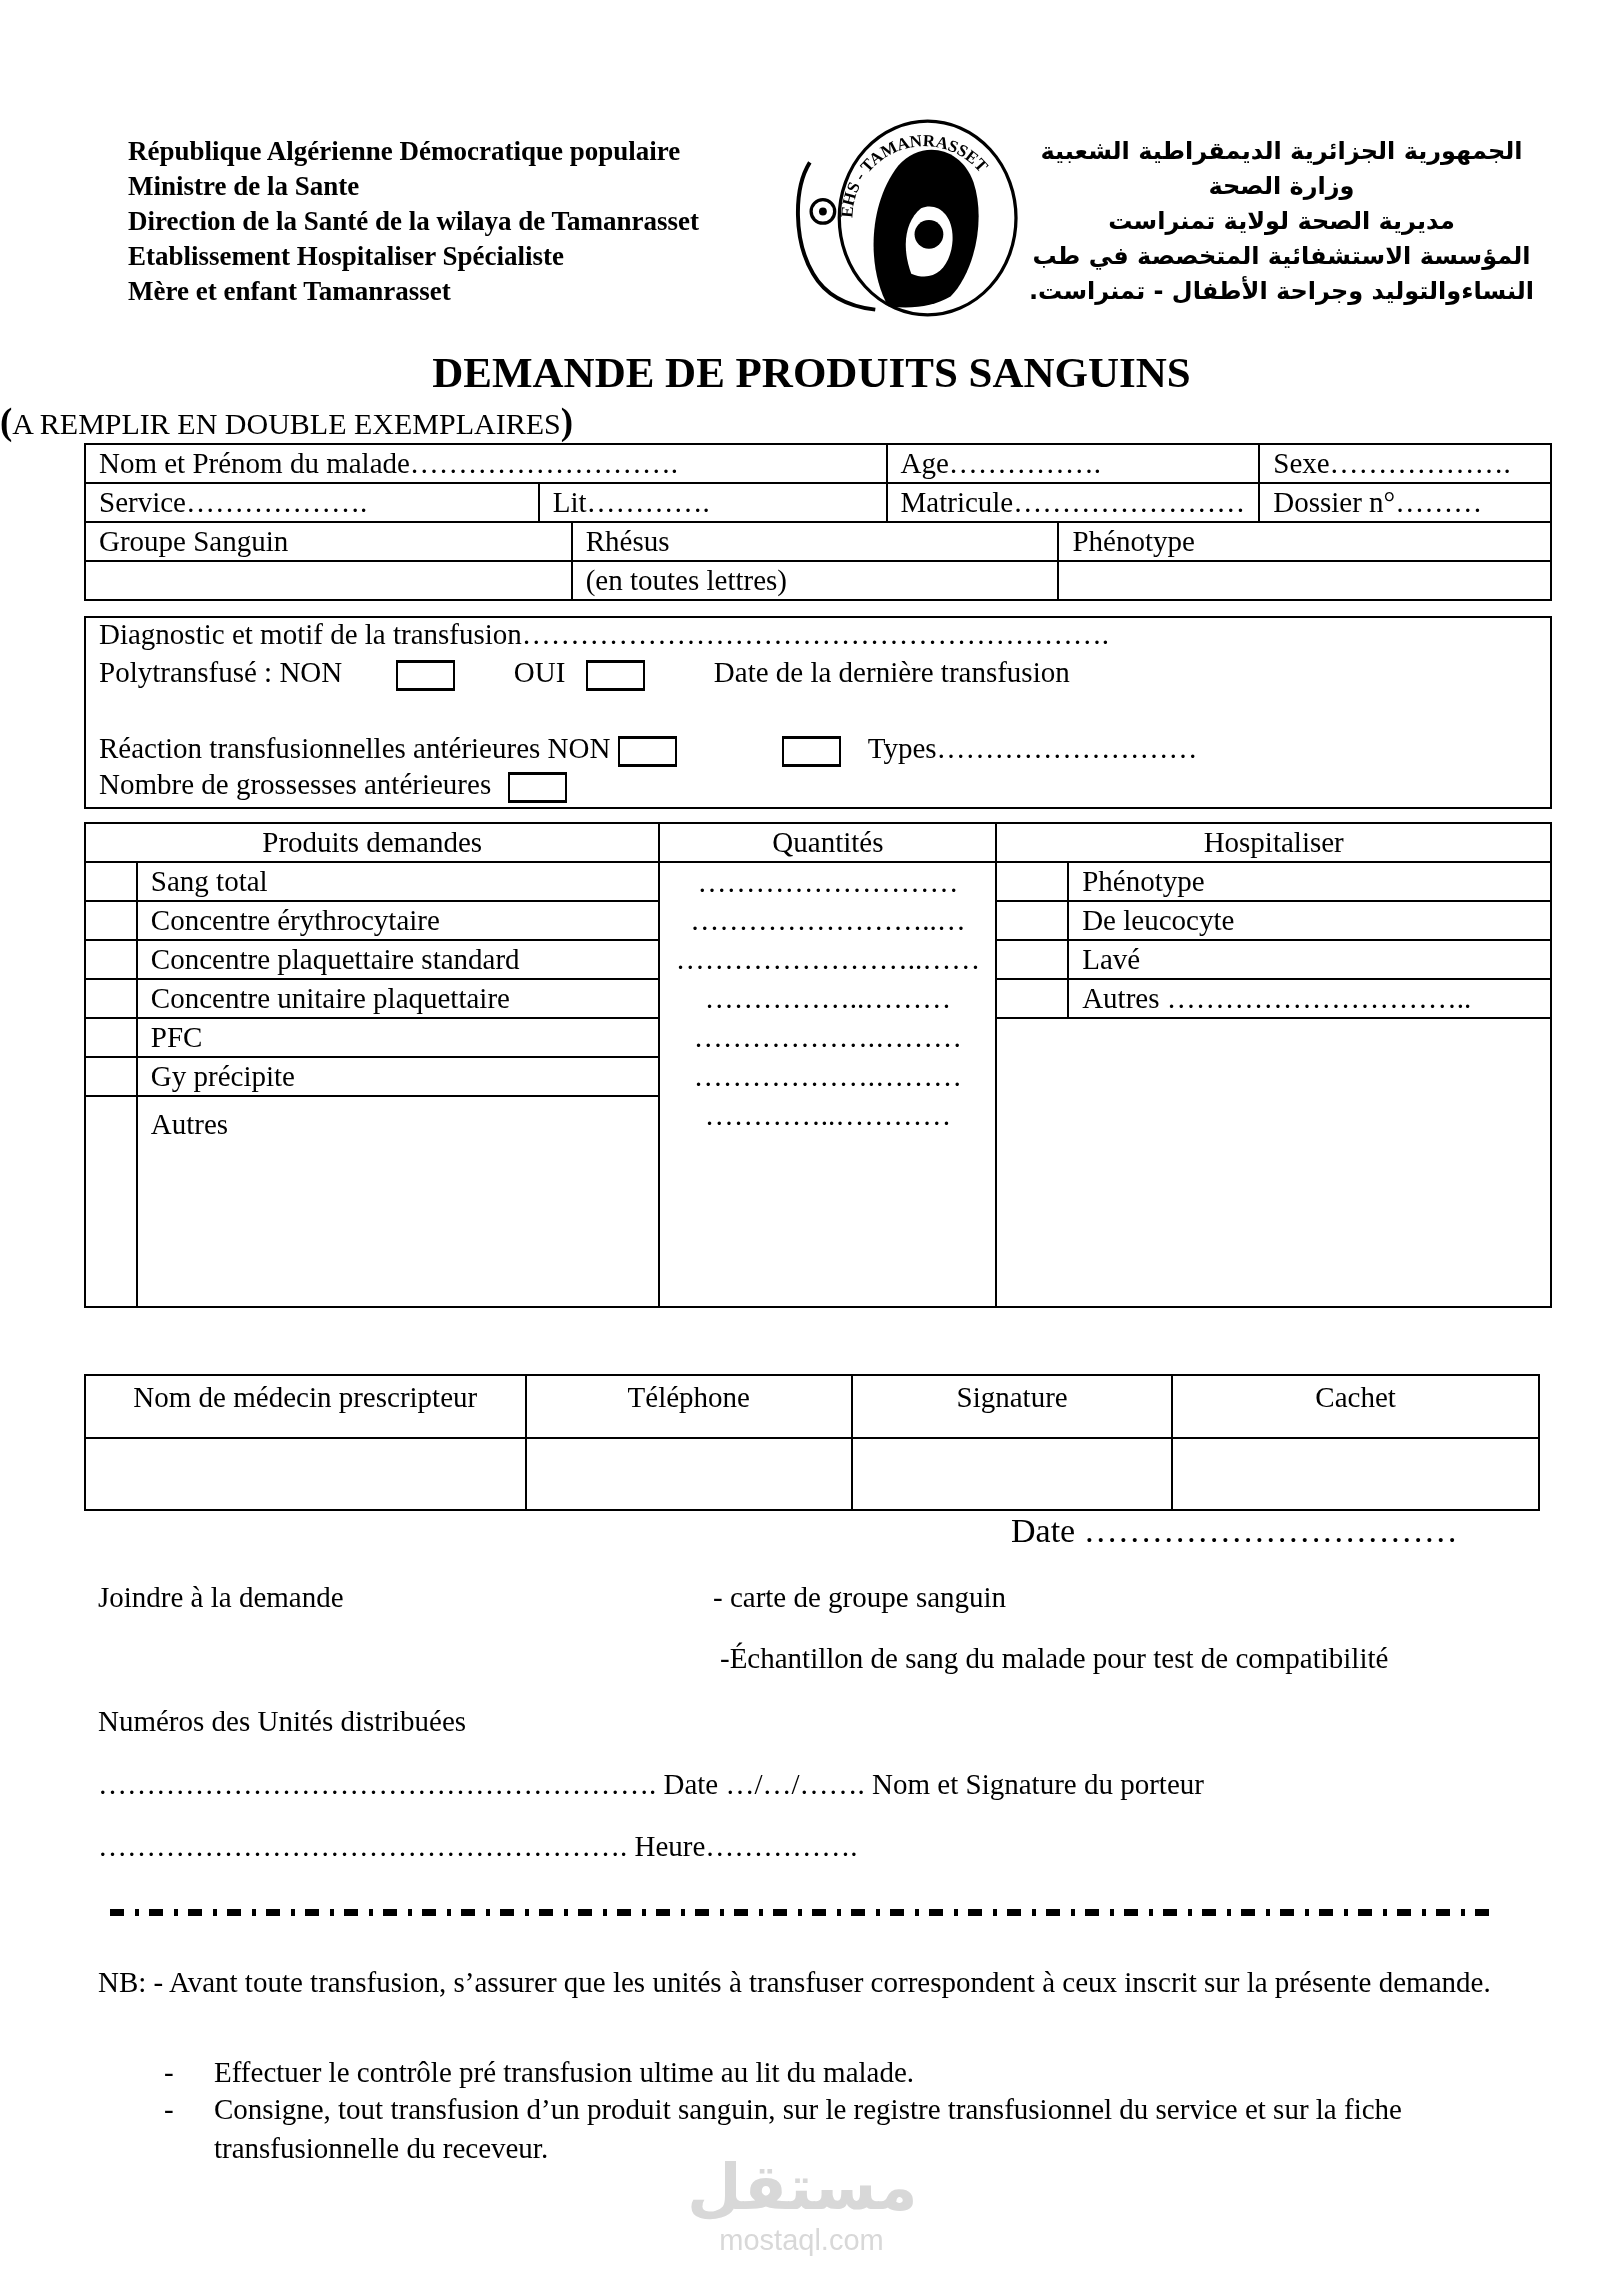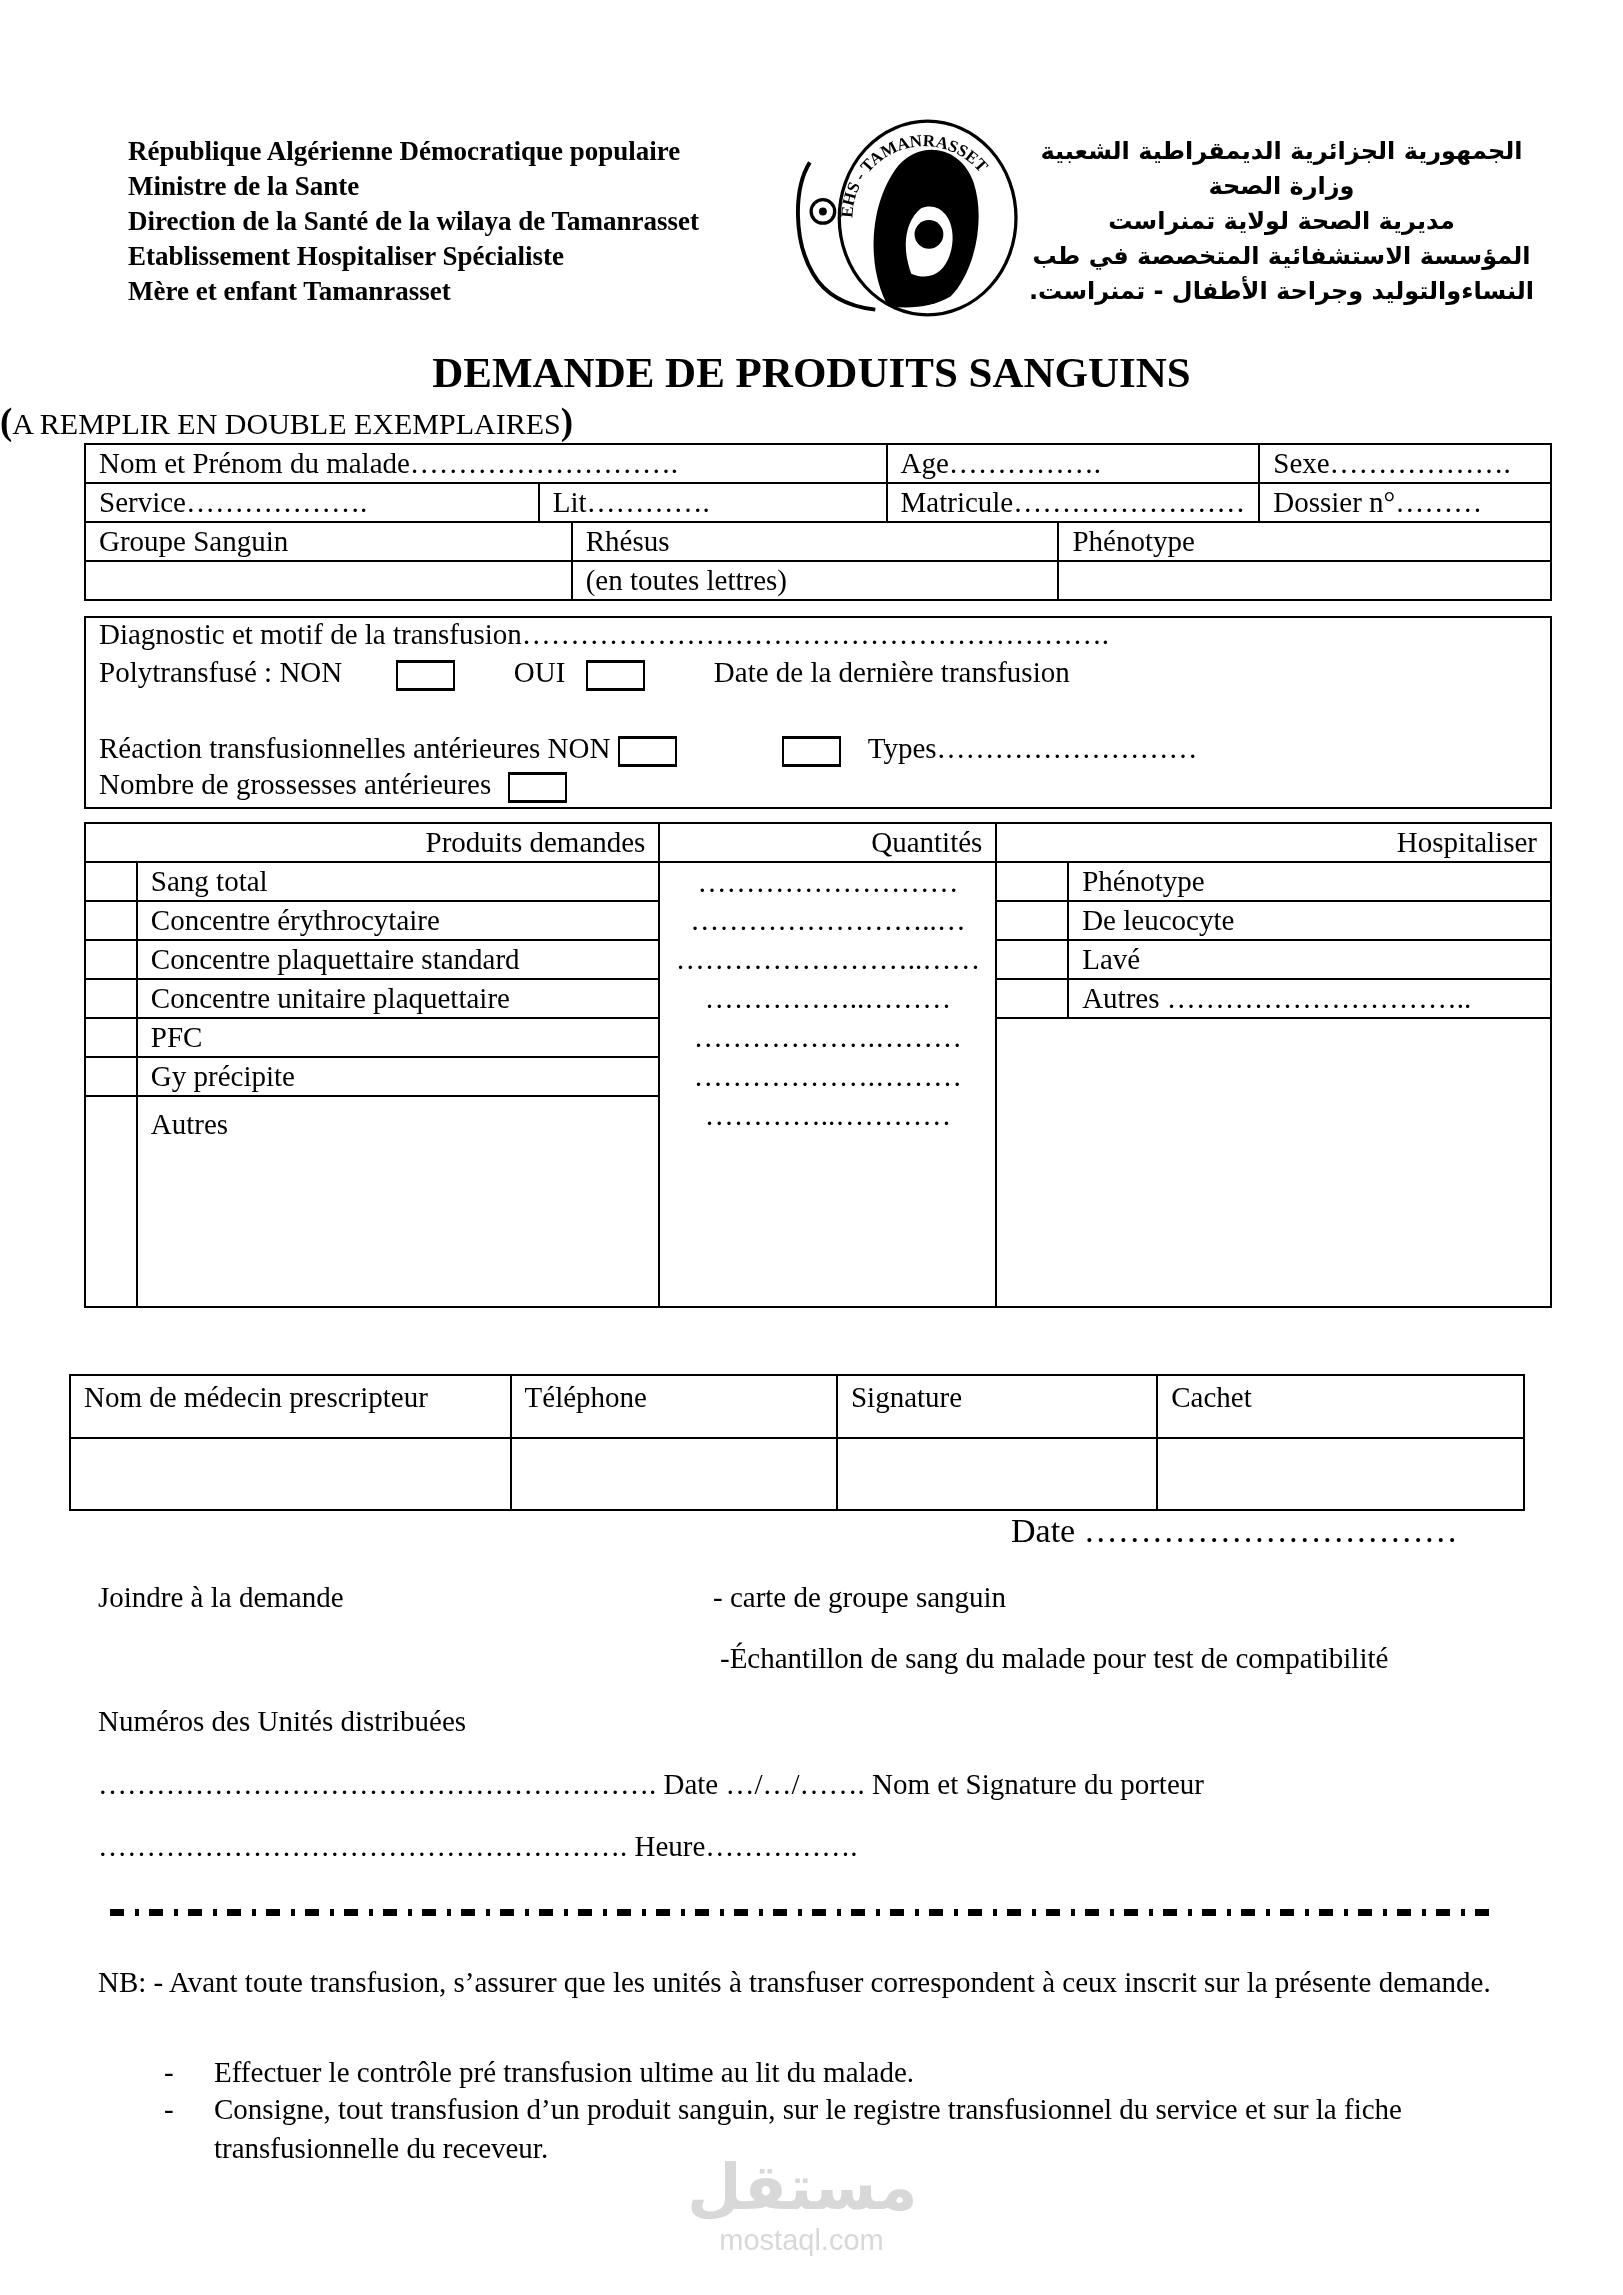--- a/index.html
+++ b/index.html
@@ -14,23 +14,23 @@
   table{border-collapse:collapse;position:absolute;font-size:29px;}
   td{border:2px solid #000;padding:0 13px;vertical-align:middle;white-space:nowrap;}
   .t1{left:84px;top:443px;width:1468px;}
   .t1 td{height:37px;}
   .box2{left:84px;top:616px;width:1464px;height:189px;border:2px solid #000;font-size:29px;}
   .box2 .ln{position:absolute;left:13px;white-space:nowrap;}
   .cb{display:inline-block;width:59px;height:31px;border:2px solid #000;border-top-width:3.3px;border-bottom-width:3.9px;vertical-align:middle;box-sizing:border-box;}
   .t3{left:84px;top:822px;width:1468px;}
   .t3 td{height:37px;}
   .t3 .chk{width:36px;padding:0;}
-  .t3 .h{text-align:right;}
+  .t3 .h{text-align:center;}
   .t3 .qty{text-align:center;border-top:none;border-bottom:none;}
-  .t4{left:69px;top:1374px;width:1456px;}
+  .t4{left:84px;top:1374px;width:1456px;text-align:center;}
   .t4 td{vertical-align:top;padding-top:5.2px;}
   .bot{font-size:29px;white-space:nowrap;}
   .dash{left:110px;top:1909px;width:1380px;height:6.5px;background:repeating-linear-gradient(90deg,#000 0 14.4px,#fff 14.4px 25px,#000 25px 29px,#fff 29px 39px);}
   .nb{left:98px;top:1963px;width:1413px;font-size:29px;line-height:39px;}
   .bul{left:164px;font-size:29px;line-height:39px;width:1374px;}
   .bul .m{position:absolute;left:0;}
   .bul .t{position:absolute;left:50px;width:1335px;}
   .wm{left:687px;top:2152px;width:229px;text-align:center;color:#d8d8d8;}
   .wm .ar{font-family:"DejaVu Sans",sans-serif;font-size:63px;font-weight:bold;line-height:72px;}
   .wm .en{font-family:"Liberation Sans",sans-serif;font-size:29px;}

